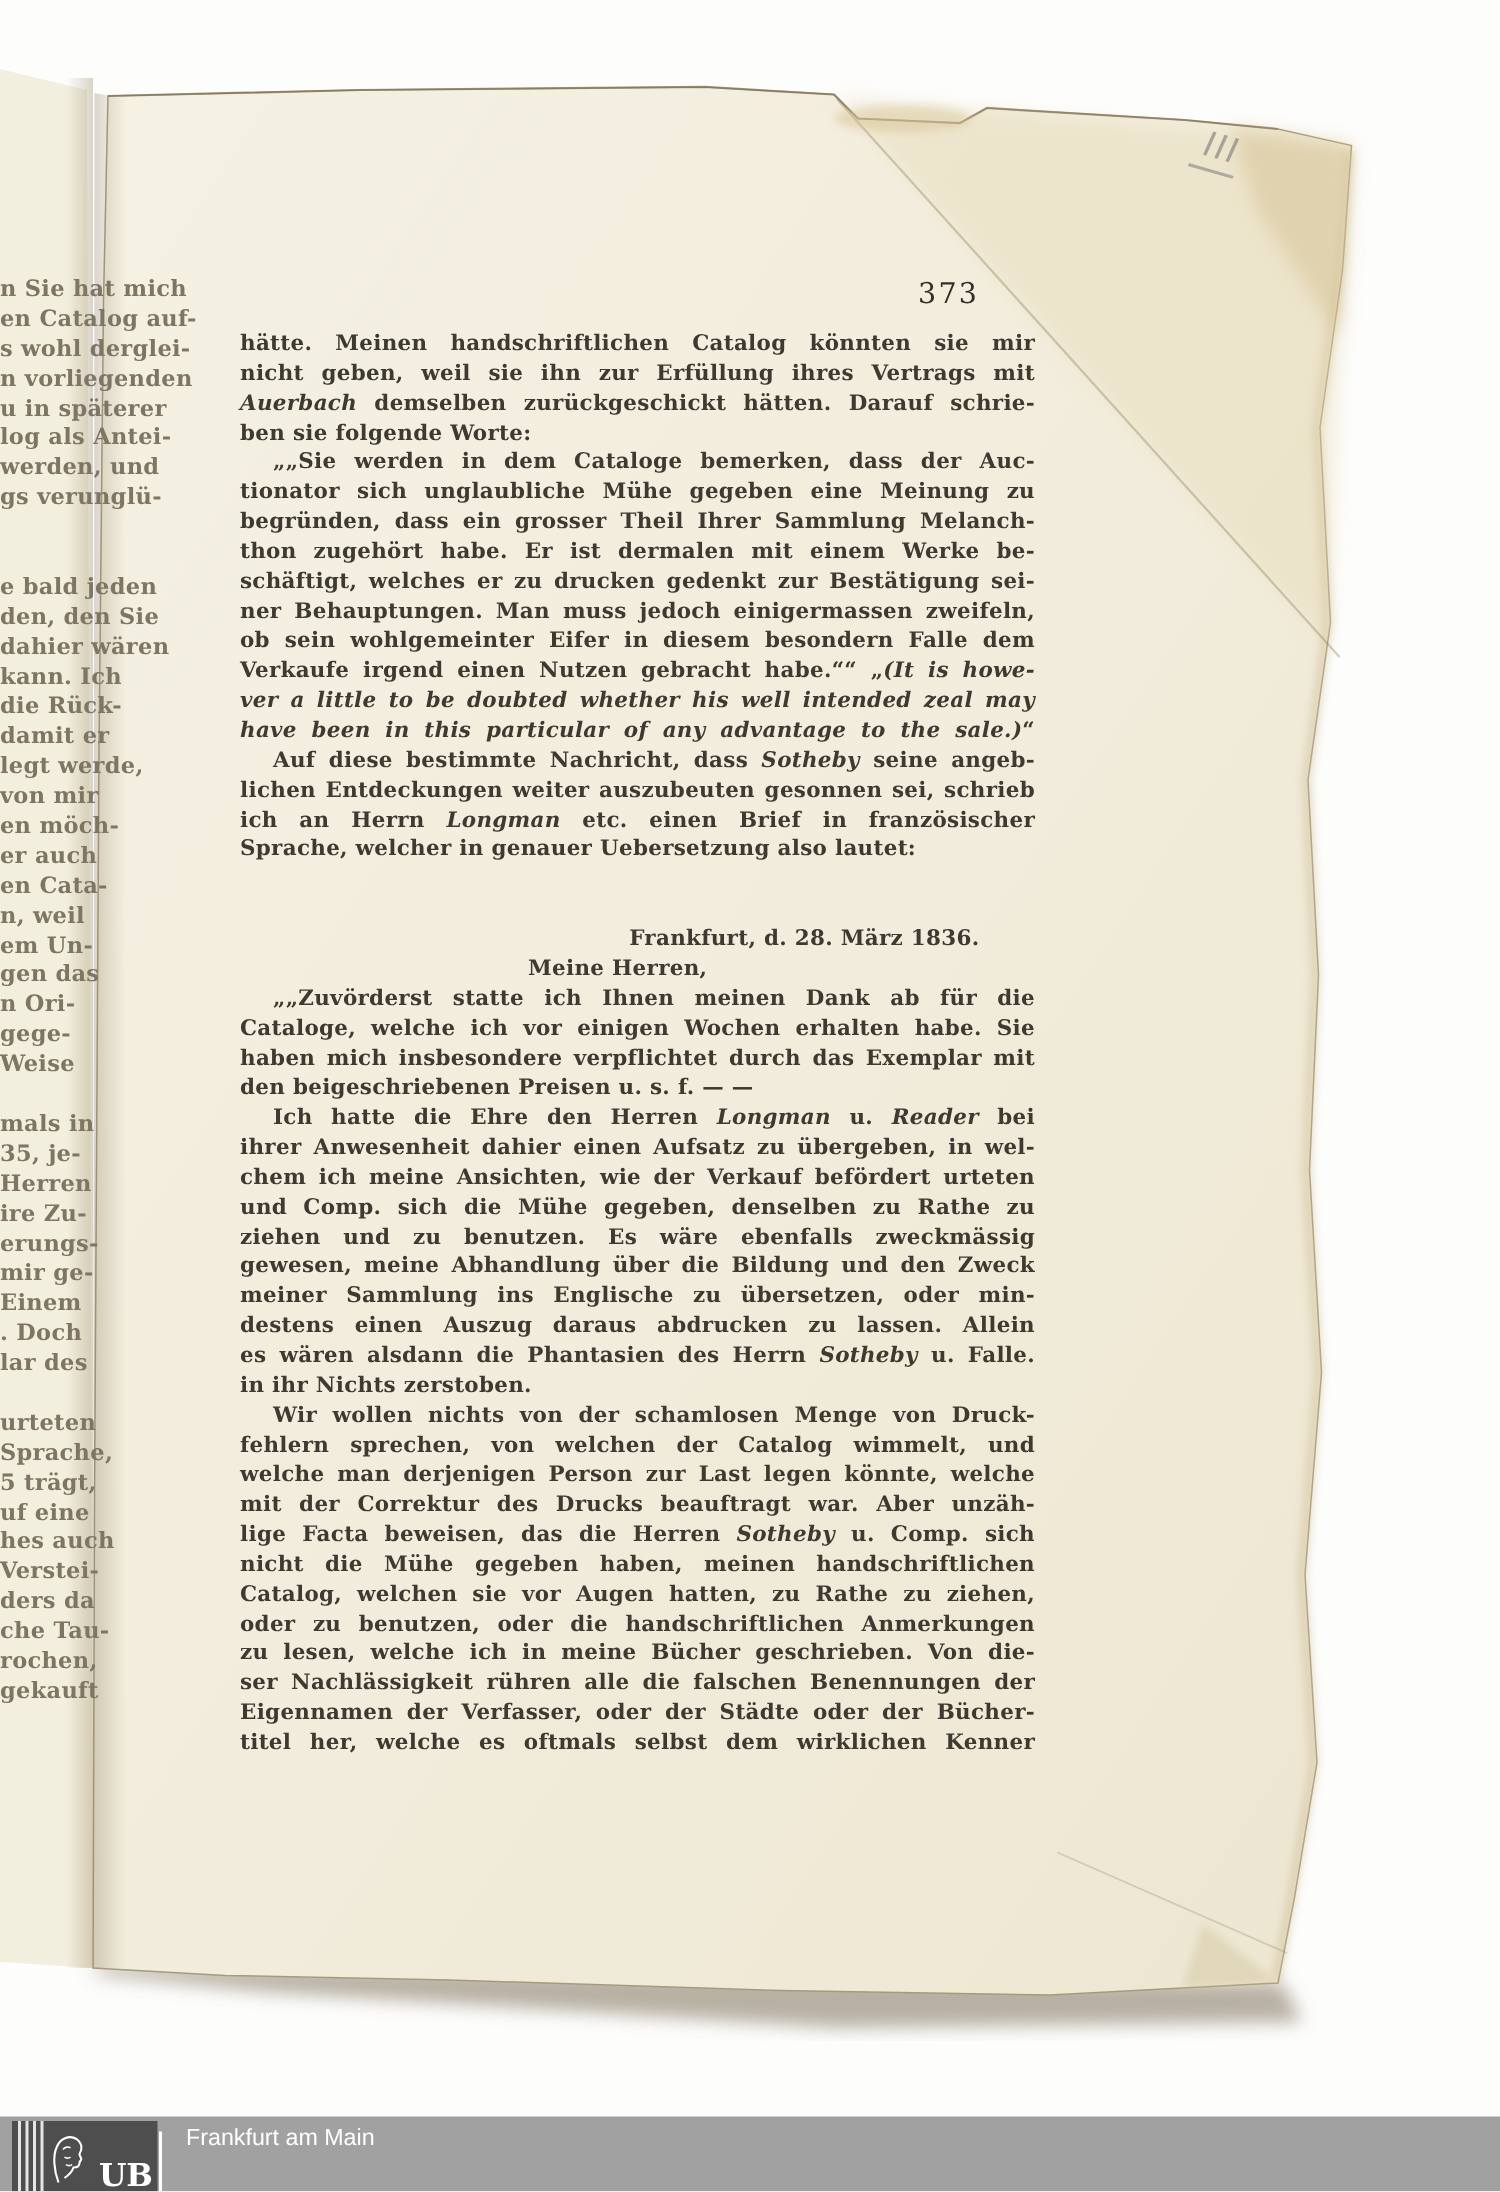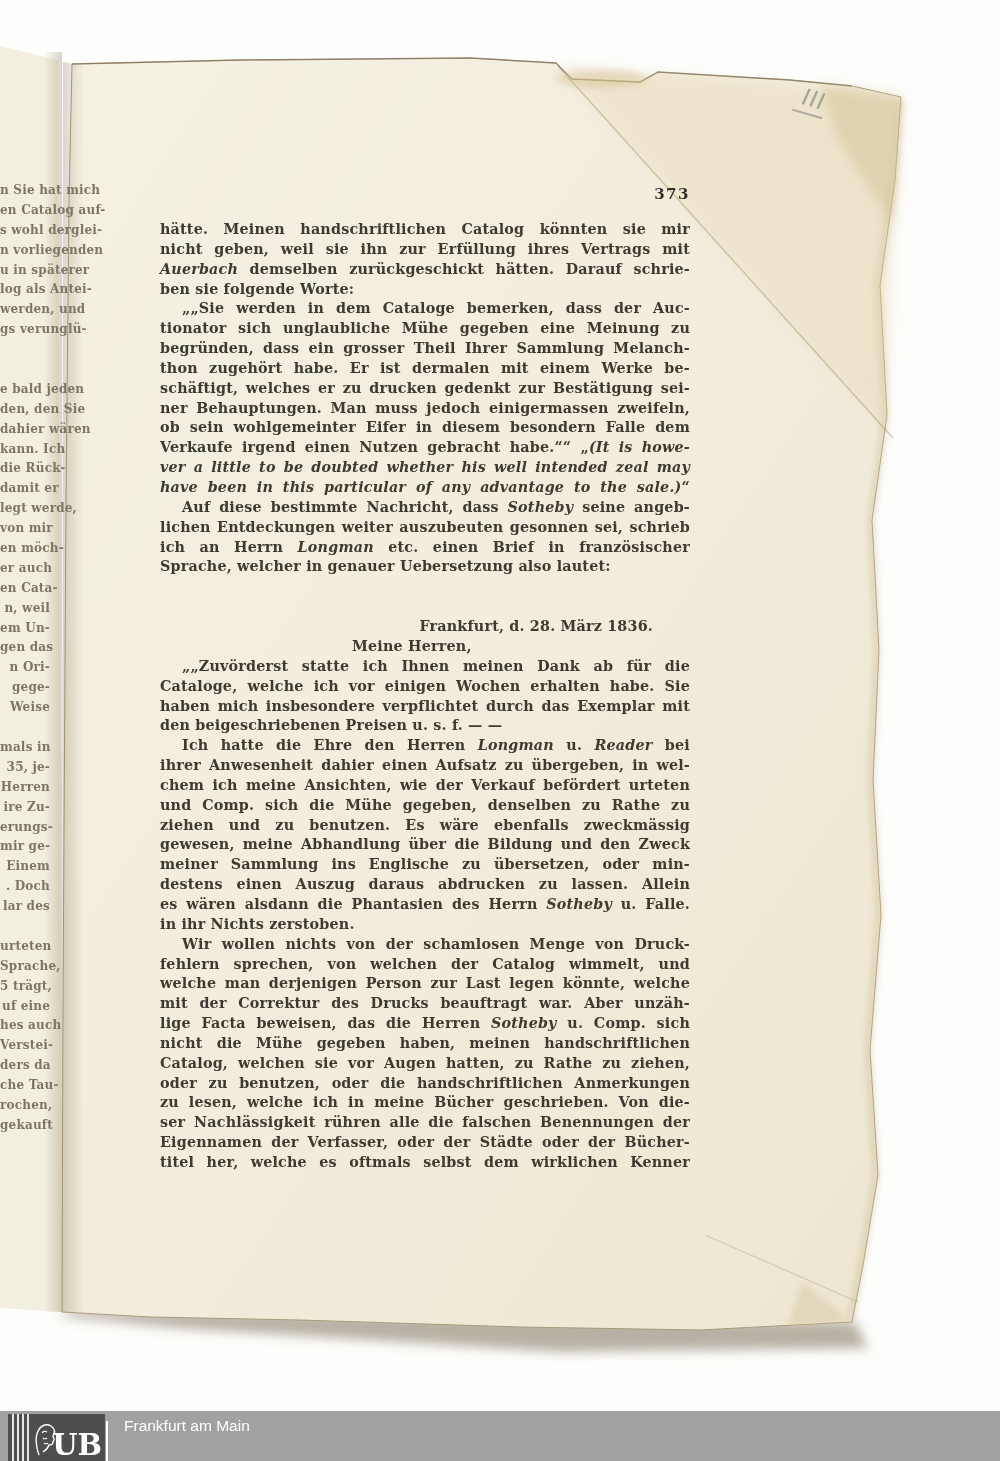--- a/index.html
+++ b/index.html
@@ -11,40 +11,40 @@
   .text-block{position:absolute;left:160px;top:221px;width:530px;}
   .ln{height:19.85px;font-size:14.3px;font-weight:bold;color:#3e3a31;
       letter-spacing:0.2px;white-space:normal;overflow:visible;}
   .ln.j{text-align:justify;text-align-last:justify;}
   .ln.l{text-align:left;text-align-last:left;}
   .ln.r{text-align:left;text-align-last:right;padding-right:37px;box-sizing:border-box;margin-top:40px;}
   .ln.m{text-align:left;text-align-last:left;padding-left:192px;box-sizing:border-box;}
   .ln.ind{text-indent:22px;}
   .it{font-style:italic;}
 
-  .page-number{position:absolute;left:612px;top:185px;width:78px;text-align:right;
-      font-size:15px;font-weight:bold;letter-spacing:1.5px;color:#33302a;}
+  .page-number{position:absolute;left:612px;top:185px;width:78px;text-align:left;
+      font-size:19px;font-weight:normal;letter-spacing:1.5px;color:#33302a;}
 
   .pencil-mark{position:absolute;left:797px;top:88px;font-family:"DejaVu Sans","Liberation Sans",sans-serif;
       font-size:23px;font-weight:400;color:#8e8e86;line-height:1;opacity:.75;
       padding:0 4px 3px 4px;border-bottom:2px solid #98988e;
       transform:rotate(16deg) skewX(-8deg);letter-spacing:1px;}
 
   
   .margin-col{position:absolute;left:0;top:183px;width:50px;}
-  .frag{height:19.9px;font-size:12px;font-weight:bold;color:#7e7563;text-align:right;
+  .frag{height:19.9px;font-size:15px;font-weight:bold;color:#7e7563;text-align:left;
         white-space:nowrap;filter:blur(.35px);letter-spacing:.2px;}
 
   
   .footer{position:absolute;left:0;top:1411px;width:1000px;height:50px;background:#a1a1a1;}
   .logo{position:absolute;left:8px;top:3px;width:97px;height:47px;background:#4e4e4e;overflow:hidden;}
   .logo .st{position:absolute;top:0;bottom:0;width:1.5px;background:#ffffff;opacity:.85;}
   .logo .head{position:absolute;left:22px;top:5px;}
   .ub{position:absolute;right:3px;bottom:1px;font-family:"DejaVu Serif","Liberation Serif",serif;
-      font-weight:bold;font-size:29px;color:#ffffff;line-height:1;}
+      font-weight:bold;font-size:21px;color:#ffffff;line-height:1;}
   .sep{position:absolute;left:106px;top:10px;width:2px;height:40px;background:#ffffff;}
   .footer-text{position:absolute;left:124px;top:4px;color:#ffffff;
       font-family:"Liberation Sans","DejaVu Sans",sans-serif;font-size:15.5px;line-height:21px;}
 </style>
 </head>
 <body>
 
 <div class="stage">
 
   <svg class="shapes" width="1000" height="1461" viewBox="0 0 1000 1461" xmlns="http://www.w3.org/2000/svg">

